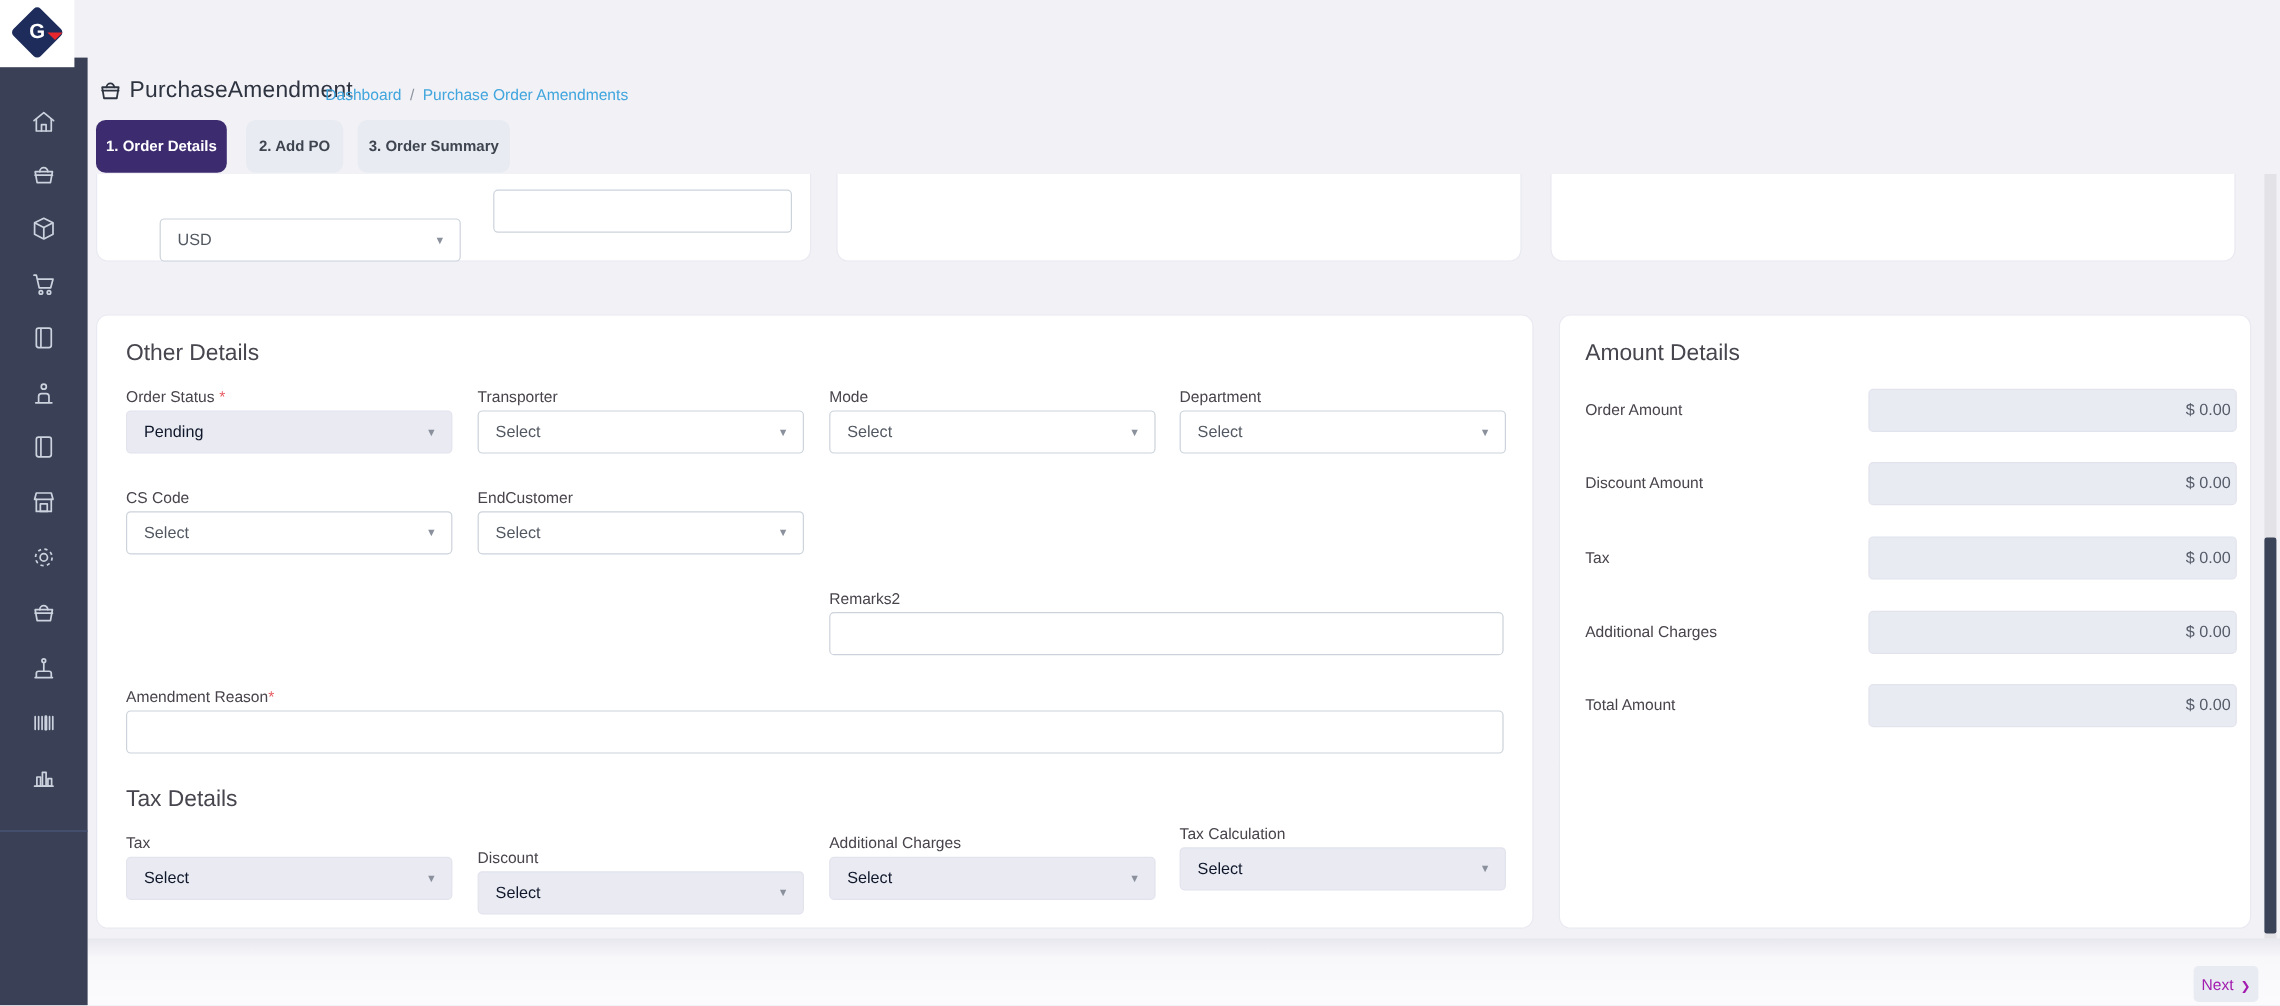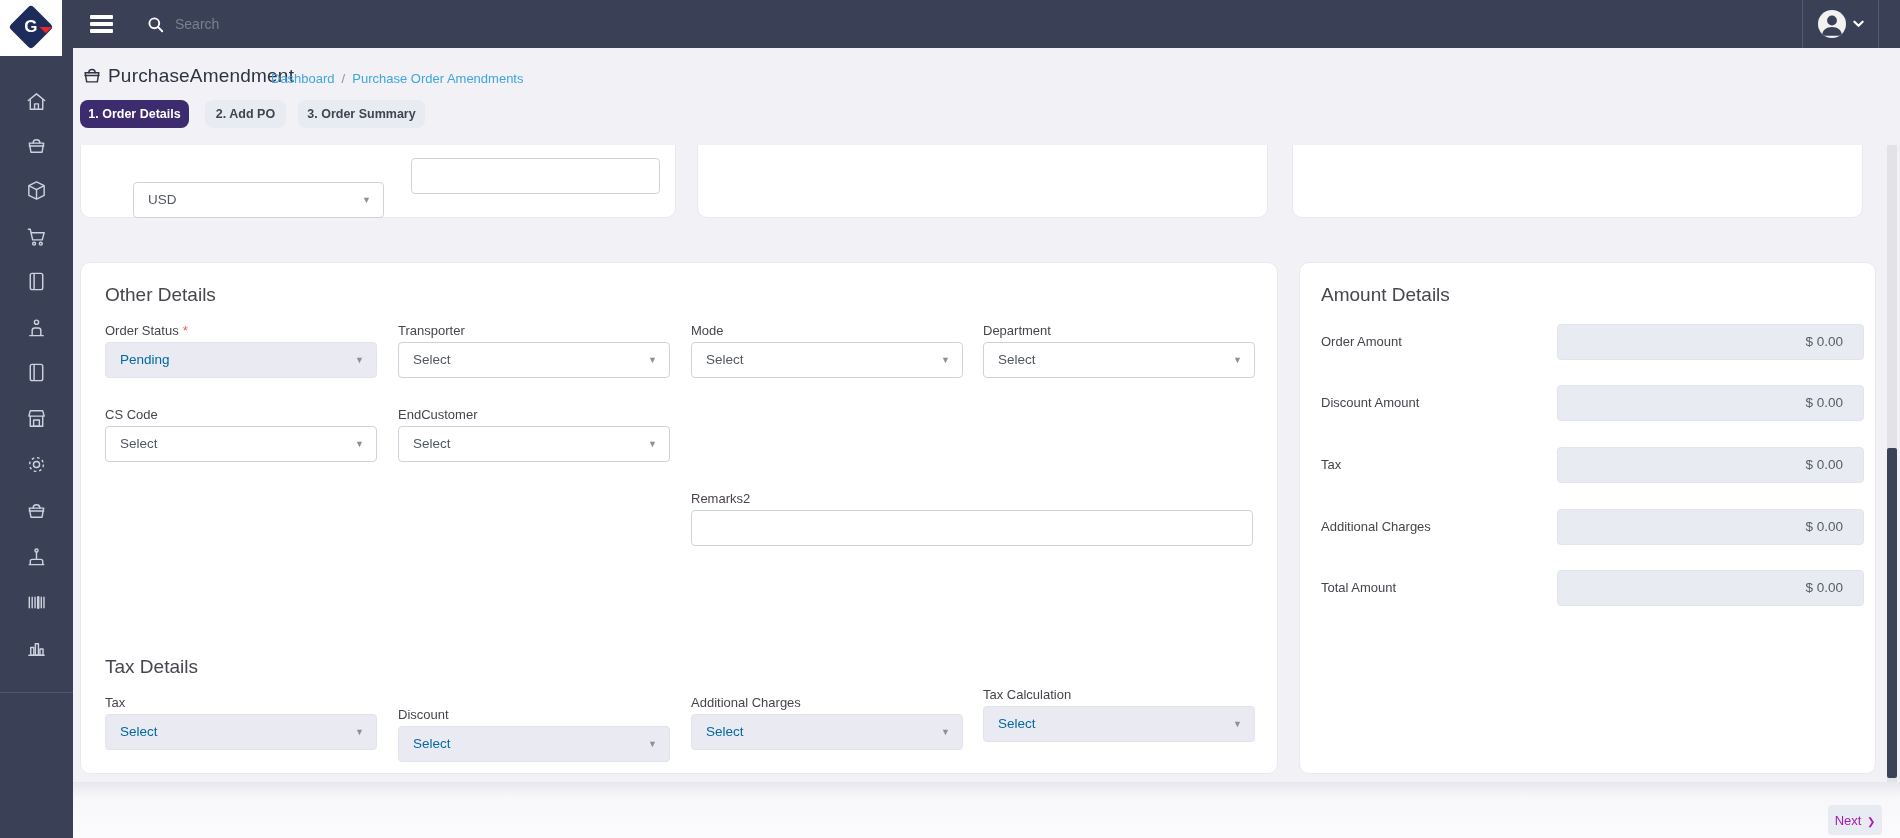--- a/index.html
+++ b/index.html
@@ -29,21 +29,21 @@
 
   
   .main { position:absolute; left:73px; top:48px; width:1827px; height:790px; background:#f1f1f6; }
 
   .title-icon { position:absolute; left:8px; top:16px; }
   .page-title { position:absolute; left:35px; top:17px; font-size:19px; color:#2e3340; font-weight:400; letter-spacing:.2px; }
   .breadcrumb { position:absolute; left:198px; top:23px; font-size:13px; color:#9aa0ab; }
   .breadcrumb a { color:#41a6dd; text-decoration:none; cursor:pointer; }
   .crumb-sep { margin:0 7px; color:#8d939e; }
 
-  .tab { position:absolute; top:52px; height:28px; border-radius:8px; display:flex; align-items:center; justify-content:center; font-size:12.5px; font-weight:bold; cursor:pointer; }
+  .tab { position:absolute; top:52px; height:44px; border-radius:8px; display:flex; align-items:center; justify-content:center; font-size:12.5px; font-weight:bold; cursor:pointer; }
   .tab.active { background:#3d2b70; color:#fff; }
   .tab.idle { background:#e8ecf2; color:#3f4550; }
   .tab1 { left:7px;   width:109px; }
   .tab2 { left:132px; width:81px; }
   .tab3 { left:225px; width:127px; }
 
   .scroll-area { position:absolute; left:0; top:97px; width:1827px; height:637px; overflow:hidden; }
 
   .card { position:absolute; background:#fff; border:1px solid #e9e9f1; border-radius:10px; }
   .top-card1 { left:7px;    top:-77px; width:596px; height:150px; }
@@ -55,65 +55,40 @@
   .sec-title { position:absolute; font-size:19px; color:#47464e; font-weight:400; }
 
   .field { position:absolute; }
   .flabel { height:16px; margin-bottom:3px; font-size:13px; color:#49444c; white-space:nowrap; }
   .req { color:#e65a5f; }
   .req.sp { margin-left:4px; }
   .select { position:relative; height:36px; border:1px solid #ccd3db; border-radius:4px; background:#fff; cursor:pointer; }
   .select .sval { position:absolute; left:14px; top:0; line-height:34px; font-size:13.5px; color:#525861; }
   .select .caret { position:absolute; right:12px; top:0; line-height:34px; font-size:9px; color:#8b919c; }
   .select.disabled { background:#e9eaf2; border-color:#e2e3ed; }
-  .select.disabled .sval { color:#0369a1;text-align:center; }
+  .select.disabled .sval { color:#0f172a;text-align:center; }
   .tinput { width:100%; height:36px; border:1px solid #ccd3db; border-radius:4px; background:#fff; font-size:13.5px; color:#444; padding:0 12px; outline:none; font-family:inherit; }
 
   .arow { position:absolute; left:21px; width:543px; height:36px; }
   .alabel { position:absolute; left:0; top:0; line-height:36px; font-size:13px; color:#49444c; }
-  .ainput { position:absolute; right:0; top:0; width:307px; height:36px; background:#e9ebf2; border:1px solid #e2e3ed; border-radius:4px; text-align:right; line-height:34px; padding-right:20px; font-size:13.5px; color:#555c69; }
+  .ainput { position:absolute; right:0; top:0; width:307px; height:36px; background:#e9ebf2; border:1px solid #e2e3ed; border-radius:4px; text-align:right; line-height:34px; padding-right:4px; font-size:13.5px; color:#555c69; }
 
   .content-footer { position:absolute; left:0; top:734px; width:1827px; height:56px;
     background:linear-gradient(to bottom,#e7e7ee 0,#f8f8fb 16px,#fbfbfd 100%); }
   .next-btn { position:absolute; left:1755px; top:23px; width:54px; height:30px; background:#e8ecf2; border:none; border-radius:4px; font-size:13px; color:#a21caf; cursor:pointer; font-family:inherit; }
   .next-btn .chev { font-size:10px; font-weight:bold; margin-left:2px; }
 
   .vscroll { position:absolute; left:1814px; top:97px; width:10px; height:637px; background:#e3e3e7; }
   .vthumb { position:absolute; left:0; top:303px; width:10px; height:330px; background:#3b4358; border-radius:2px; cursor:grab; }
 </style>
 </head>
 <body>
 
 <div class="page">
 
-  <div class="topbar">
-    <div class="hamburger">
-        <span></span>
-        <span></span>
-        <span></span>
-      </div>
-    <div class="search-wrap">
-      <svg width="19" height="19" viewBox="0 0 24 24" fill="none" stroke="#ffffff" stroke-width="2.4" stroke-linecap="round">
-          <circle cx="10.5" cy="10.5" r="6.2"></circle>
-          <line x1="15.2" y1="15.2" x2="20.5" y2="20.5"></line>
-        </svg>
-      <input class="search-input" placeholder="Search" style="">
-    </div>
-    <div class="user-box">
-      <div class="avatar">
-        <svg width="28" height="28" viewBox="0 0 24 24">
-            <circle cx="12" cy="9" r="4.2" fill="#3a4156"></circle>
-            <path d="M3.5 22c0-4.8 3.8-7.4 8.5-7.4s8.5 2.6 8.5 7.4z" fill="#3a4156"></path>
-          </svg>
-      </div>
-      <svg class="user-chevron" width="11" height="8" viewBox="0 0 12 8" fill="none" stroke="#ffffff" stroke-width="2.4" stroke-linecap="round" stroke-linejoin="round">
-          <path d="M1.5 1.5 6 6l4.5-4.5"></path>
-        </svg>
-    </div>
-  </div>
 
   <div class="logo-box">
     <div class="diamond">
       <span class="logo-g">G</span>
       <span class="logo-red"></span>
     </div>
   </div>
 
   <div class="sidebar">
     <div class="side-item" style="top:42px"><svg width="23" height="23" viewBox="0 0 24 24" fill="none" stroke="#ccd2de" stroke-width="1.5" stroke-linecap="round" stroke-linejoin="round">
@@ -260,20 +235,24 @@
               <span class="sval">Select</span>
               <span class="caret">▼</span>
             </div>
         </div>
 
         <div class="field" style="left:610px; top:228px; width:562px;">
           <div class="flabel">Remarks2</div>
           <input class="tinput" value="" style="">
         </div>
 
+        <div class="field" style="left:24px; top:310px; width:1148px;">
+          <div class="flabel"><span>Amendment Reason</span><span class="req">*</span></div>
+          <input class="tinput" value="" style="">
+        </div>
 
         <div class="sec-title" style="left:24px; top:393px;">Tax Details</div>
 
         <div class="field" style="left:24px; top:432px; width:272px;">
           <div class="flabel">Tax</div>
           <div class="select disabled">
               <span class="sval">Select</span>
               <span class="caret">▼</span>
             </div>
         </div>

